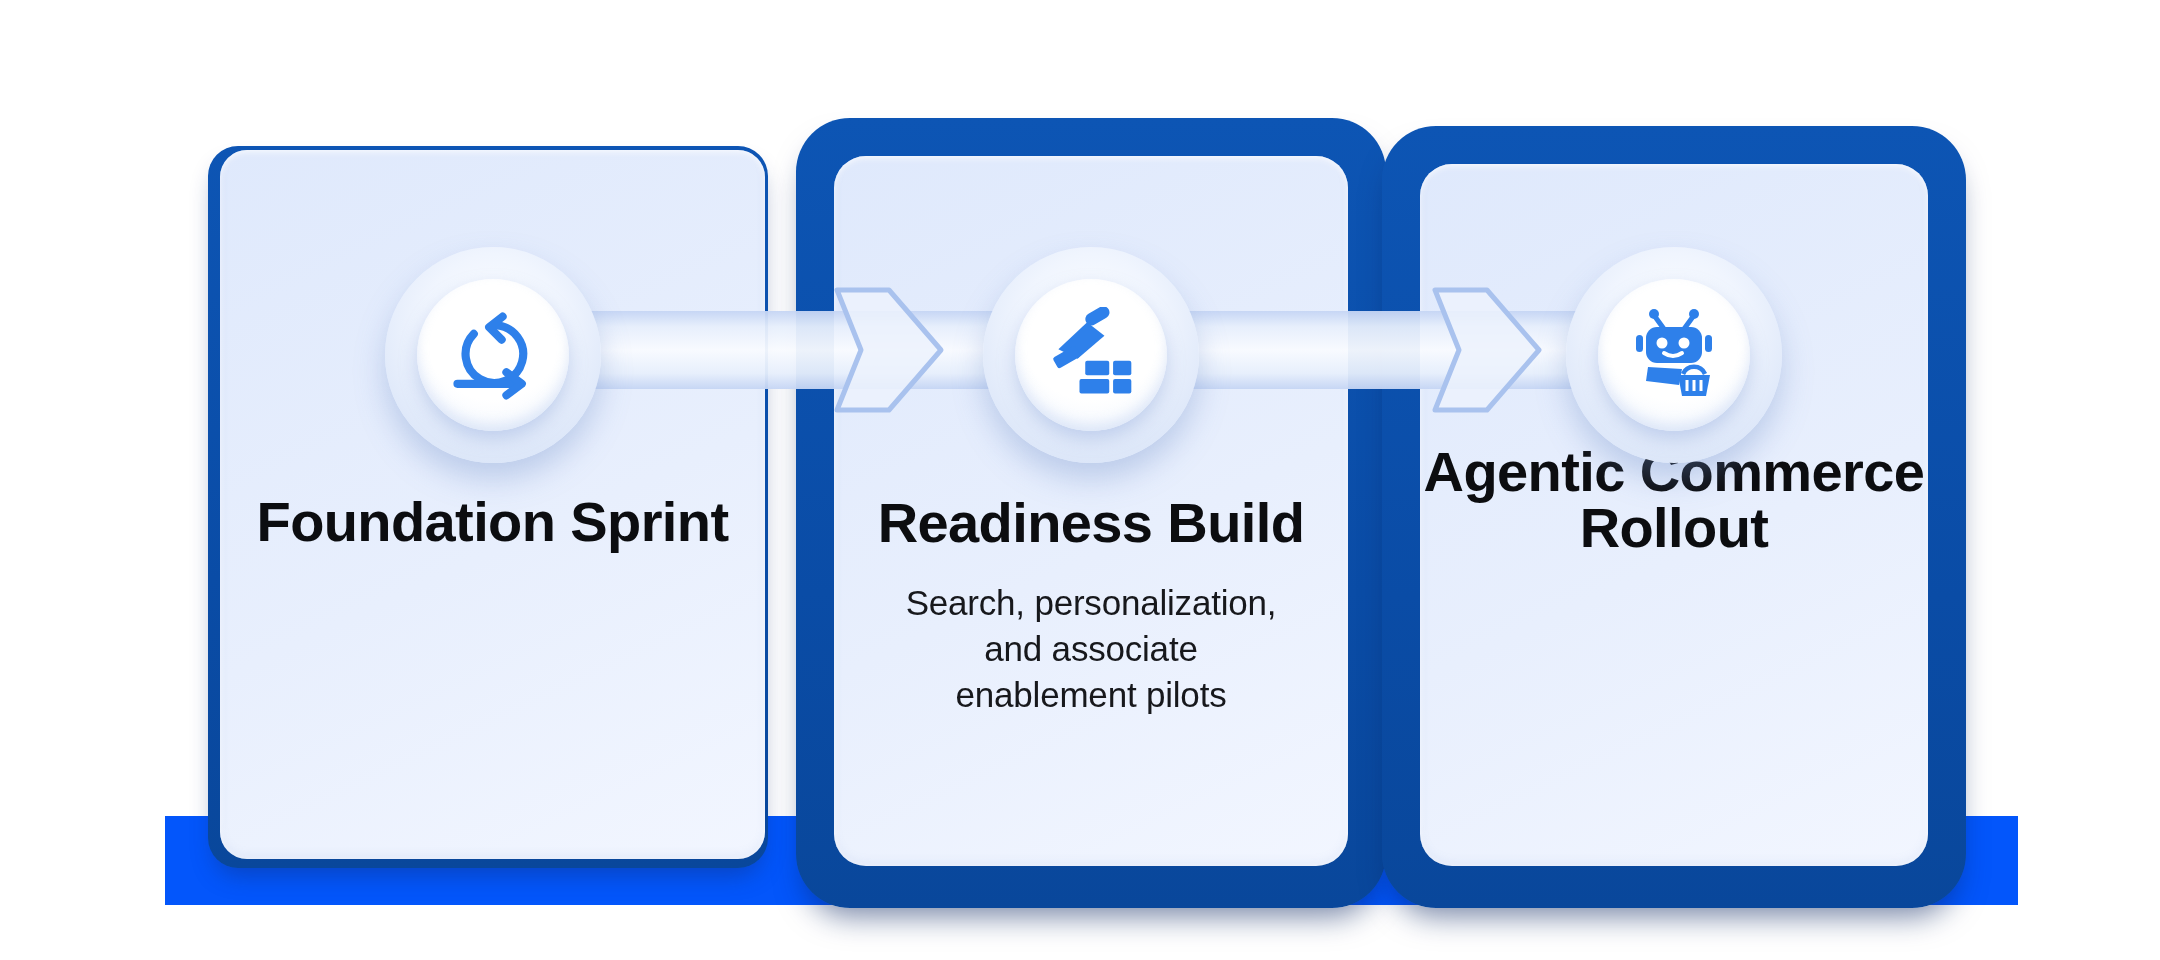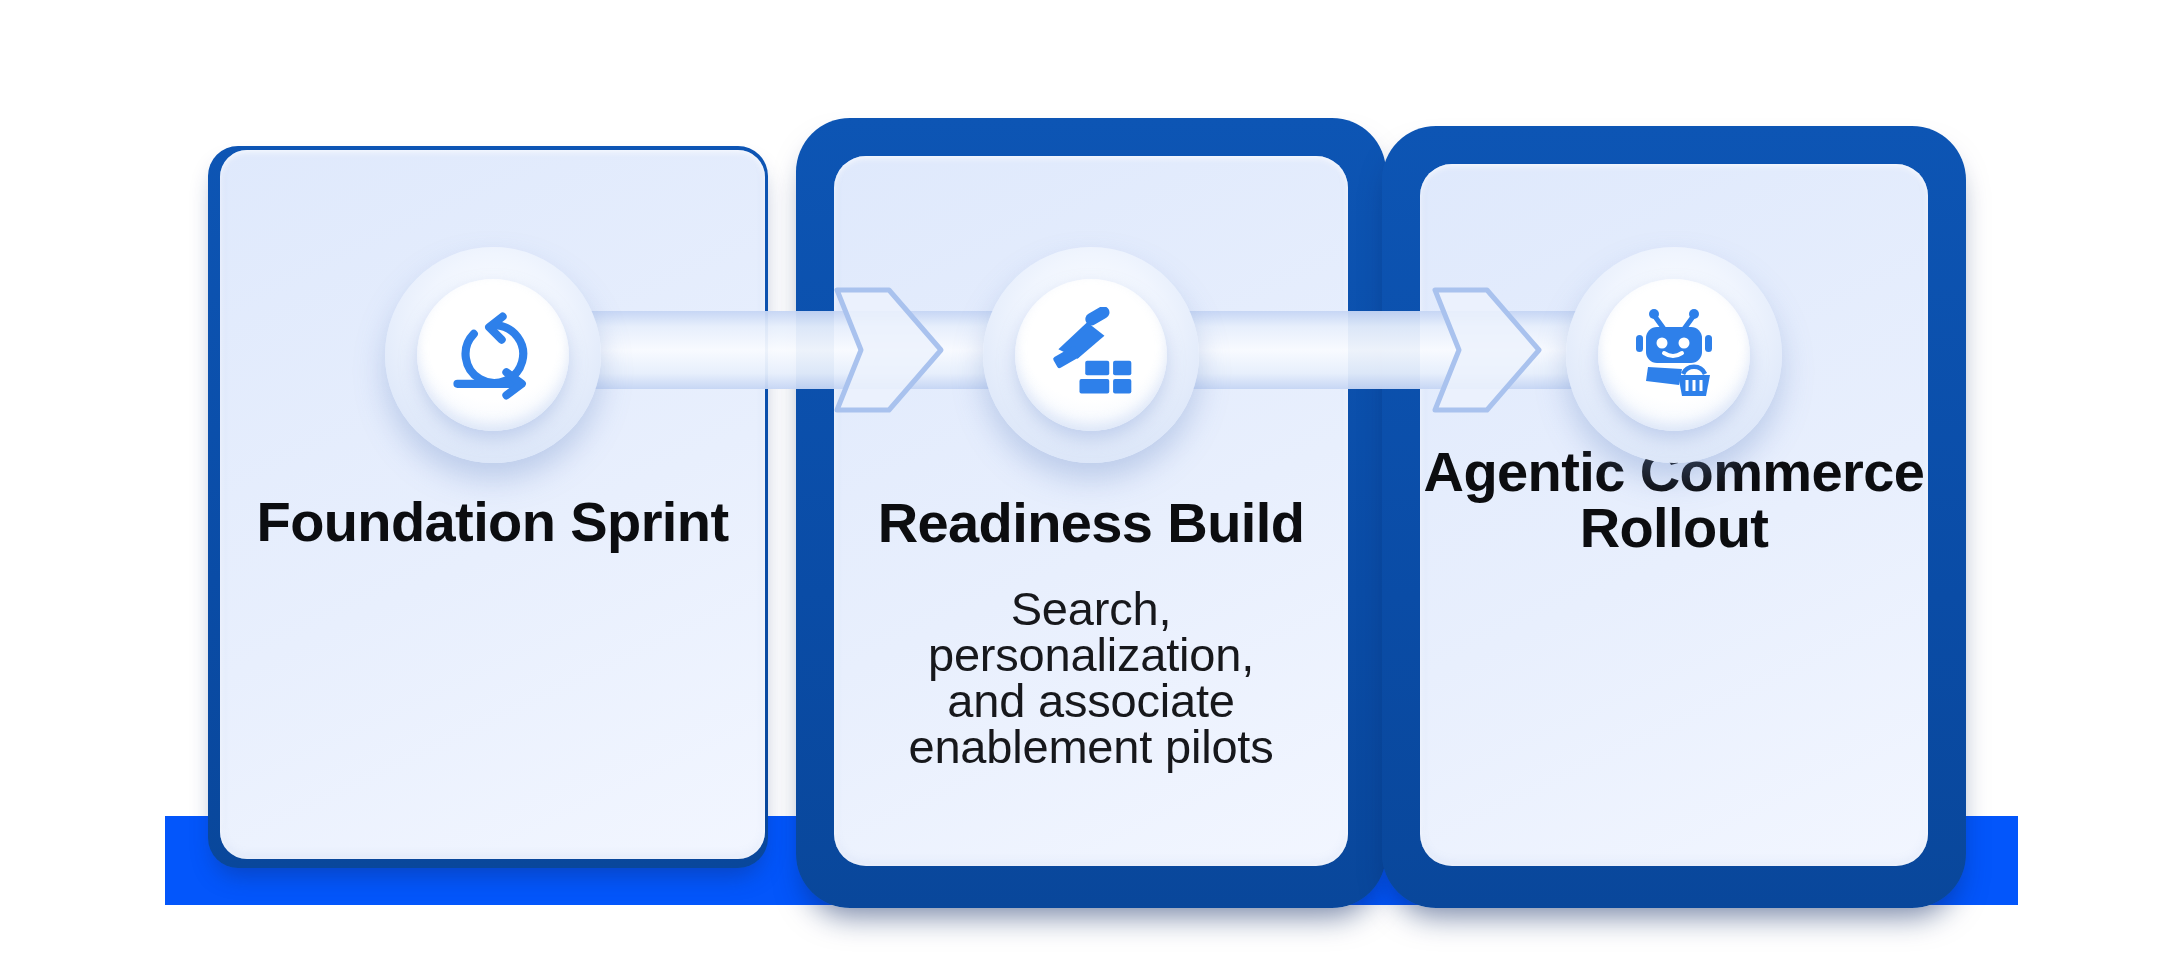--- a/index.html
+++ b/index.html
@@ -43,22 +43,22 @@
          background:radial-gradient(circle at 50% 34%,#ffffff 55%,#f4f8fe 82%,#e7eefb 100%);
          box-shadow:0 8px 18px rgba(120,150,210,.35), inset 0 -7px 12px rgba(168,193,235,.30);
          display:flex;align-items:center;justify-content:center;}
   .badge1{left:385px;top:247px;}
   .badge2{left:983px;top:247px;}
   .badge3{left:1566px;top:247px;}
 
   
   .title{position:absolute;left:0;right:0;text-align:center;font-weight:700;font-size:56px;
          line-height:56px;color:#0c0d10;letter-spacing:-0.6px;margin:0;}
-  .desc{position:absolute;left:0;right:0;text-align:center;font-weight:400;font-size:47px;
-        line-height:46px;color:#17181c;letter-spacing:-0.2px;margin:14px;}
+  .desc{position:absolute;left:0;right:0;text-align:center;font-weight:400;font-size:35px;
+        line-height:46px;color:#17181c;letter-spacing:-0.2px;margin:8px;}
   .t1{top:344px;} .d1{top:475px;}
   .t2{top:339px;} .d2{top:416px;}
   .t3{top:280px;} .d3{top:458px;}
 </style>
 </head>
 <body>
 
 <div class="stage">
 
   <div class="accent-bar"></div>

